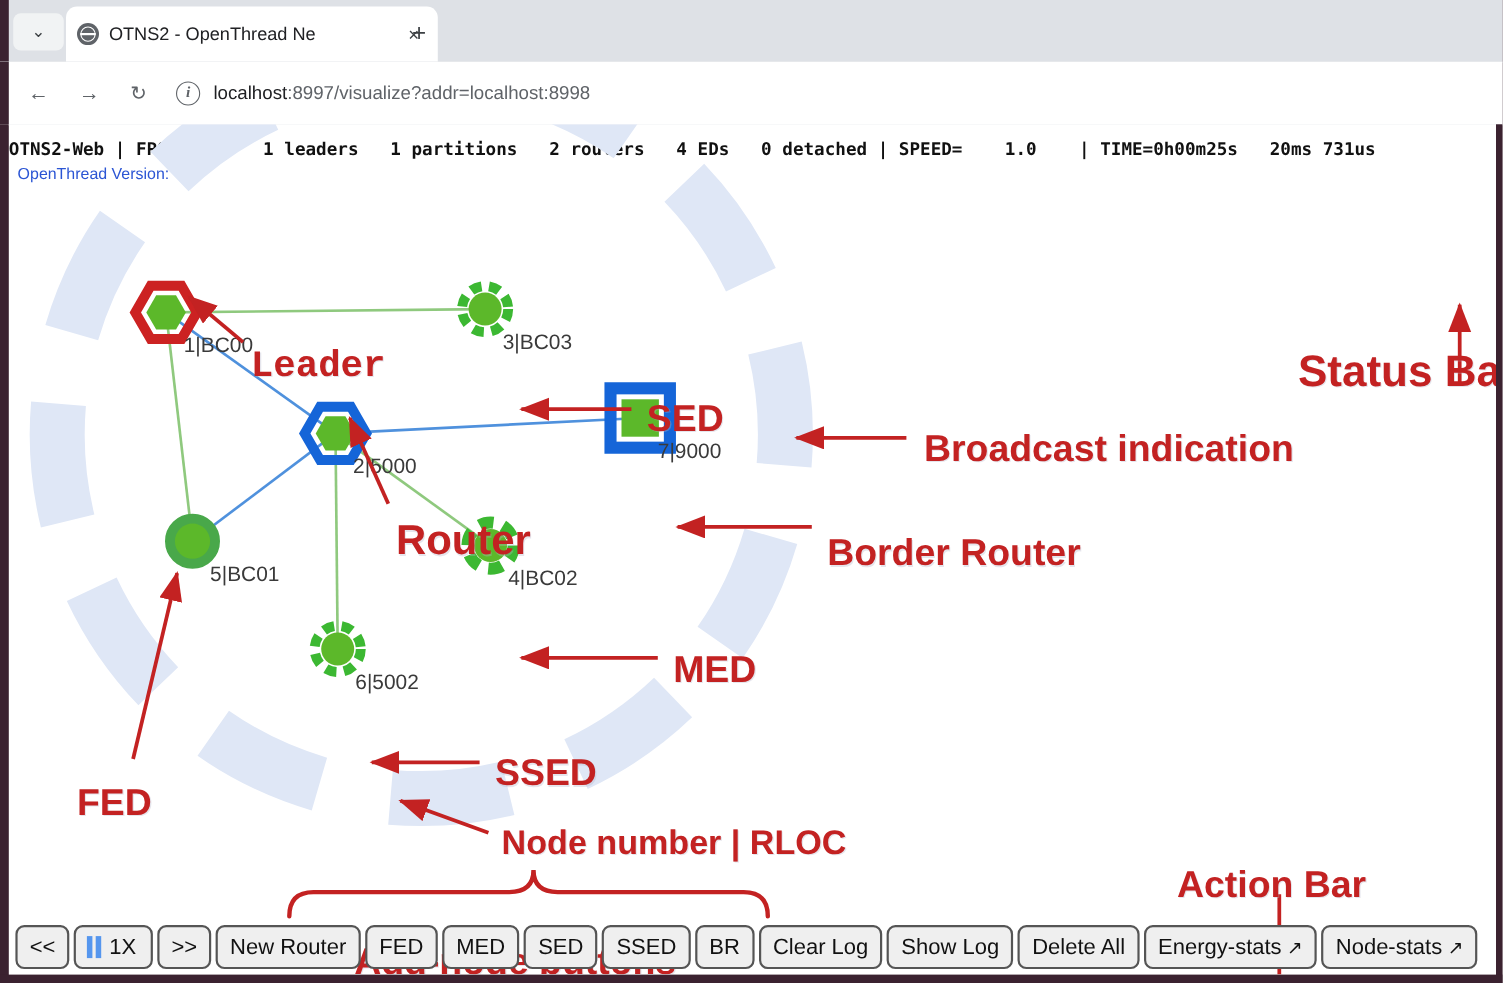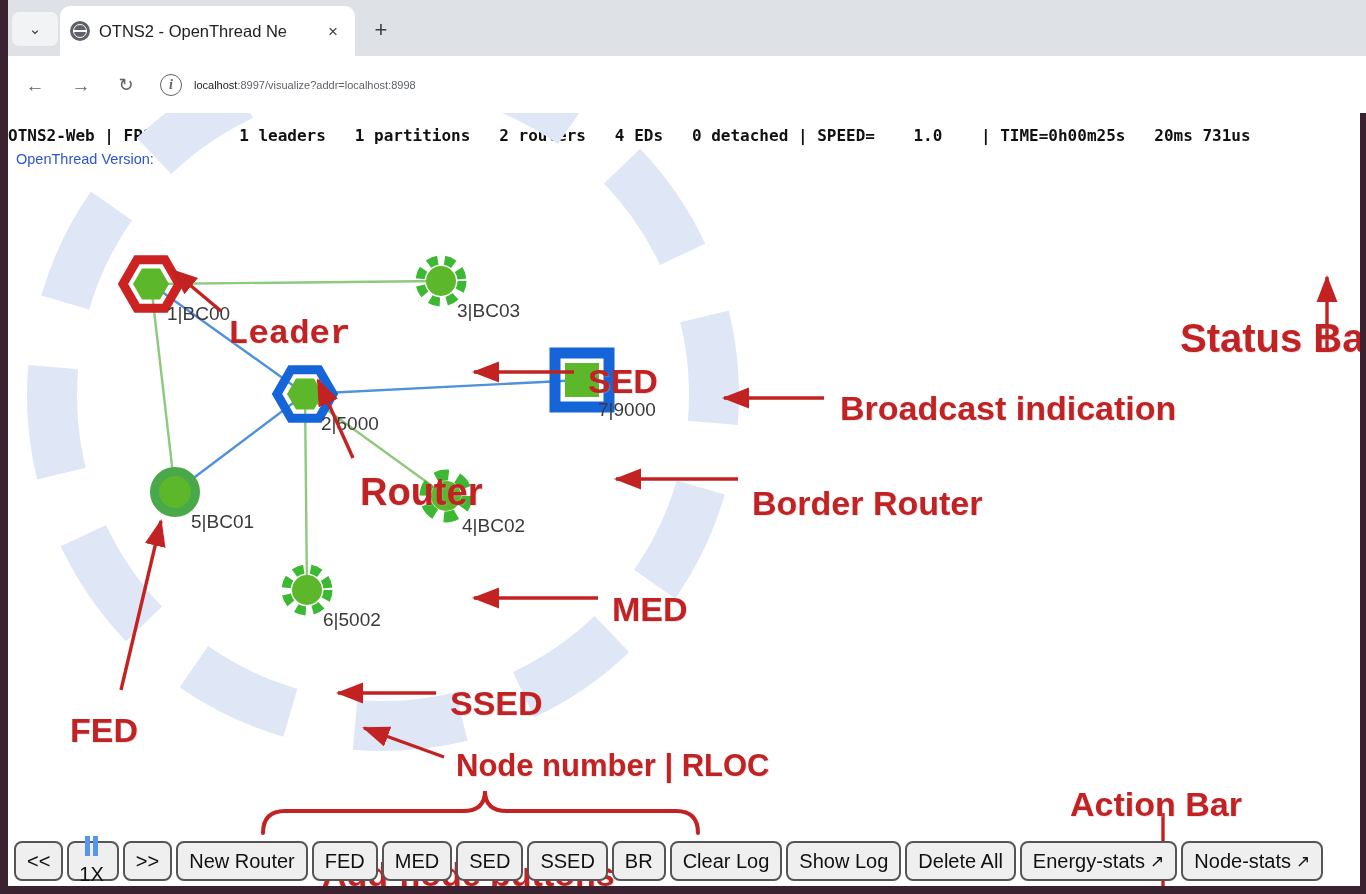--- a/index.html
+++ b/index.html
@@ -19,21 +19,21 @@
   }
   .chrome-tabstrip::before{
     content:"";position:absolute;left:0;top:0;width:8px;height:56px;background:#3b2230;
   }
   .tab-chevron{
     position:absolute;left:12px;top:12px;width:46px;height:34px;border-radius:7px;
     background:#f1f3f4;display:flex;align-items:center;justify-content:center;
     color:#3c4043;font-size:15px;
   }
   .tab{
-    position:absolute;left:60px;top:6px;width:295px;height:50px;
+    position:absolute;left:60px;top:6px;width:338px;height:50px;
     background:#ffffff;border-radius:10px 10px 0 0;
     display:flex;align-items:center;padding:0 10px;box-sizing:border-box;
   }
   .tab-favicon{
     width:20px;height:20px;border-radius:50%;
     background:#5f6368;flex:0 0 auto;margin-right:9px;
     position:relative;overflow:hidden;
   }
   .tab-favicon::after{
     content:"";position:absolute;left:3px;top:3px;width:14px;height:14px;border-radius:50%;
@@ -75,21 +75,21 @@
   .omnibox{
     position:absolute;left:160px;top:13px;width:1180px;height:32px;
     display:flex;align-items:center;
   }
   .info-icon{
     width:22px;height:22px;border-radius:50%;border:1.6px solid #5f6368;box-sizing:border-box;
     display:flex;align-items:center;justify-content:center;color:#5f6368;
     font-size:14px;font-family:"Liberation Serif",serif;font-style:italic;font-weight:bold;
     margin-right:12px;flex:0 0 auto;
   }
-  .url{font-size:11px;color:#5f6368;white-space:nowrap;}
+  .url{font-size:17px;color:#5f6368;white-space:nowrap;}
   .url b{color:#202124;font-weight:normal;}
 
   
   .page{
     position:absolute;left:8px;top:113px;width:1352px;height:773px;background:#ffffff;
     overflow:hidden;
   }
   .page-border-l{position:absolute;left:0;top:113px;width:8px;height:781px;background:#3b2230;}
   .page-border-r{position:absolute;left:1360px;top:113px;width:6px;height:781px;background:#3b2230;}
   .page-border-b{position:absolute;left:0;top:886px;width:1366px;height:8px;background:#3b2230;}
@@ -113,21 +113,21 @@
     position:absolute;left:0px;top:723px;width:1352px;height:50px;
     display:flex;align-items:center;gap:4px;padding-left:6px;box-sizing:border-box;
   }
   .btn{
     height:40px;border:2px solid #555555;border-radius:8px;
     background:#efefef;color:#111111;
     font-family:"Liberation Sans",sans-serif;font-size:20px;
     display:flex;align-items:center;justify-content:center;
     padding:0 11px;box-sizing:border-box;white-space:nowrap;
   }
-  .btn.speed{padding:0 13px 0 10px;gap:7px;flex-direction:column;}
+  .btn.speed{padding:0 13px 0 10px;gap:7px;}
   .pause-ico{display:inline-flex;gap:3px;}
   .pause-ico i{display:block;width:5px;height:20px;background:#5596ee;}
   .btn .ext{font-size:17px;margin-left:5px;}
 
   
   .ann{
     position:absolute;color:#c32222;font-weight:bold;
     font-family:"Liberation Sans",sans-serif;white-space:nowrap;
     text-shadow:1px 1px 0 rgba(180,180,200,.35);
   }

